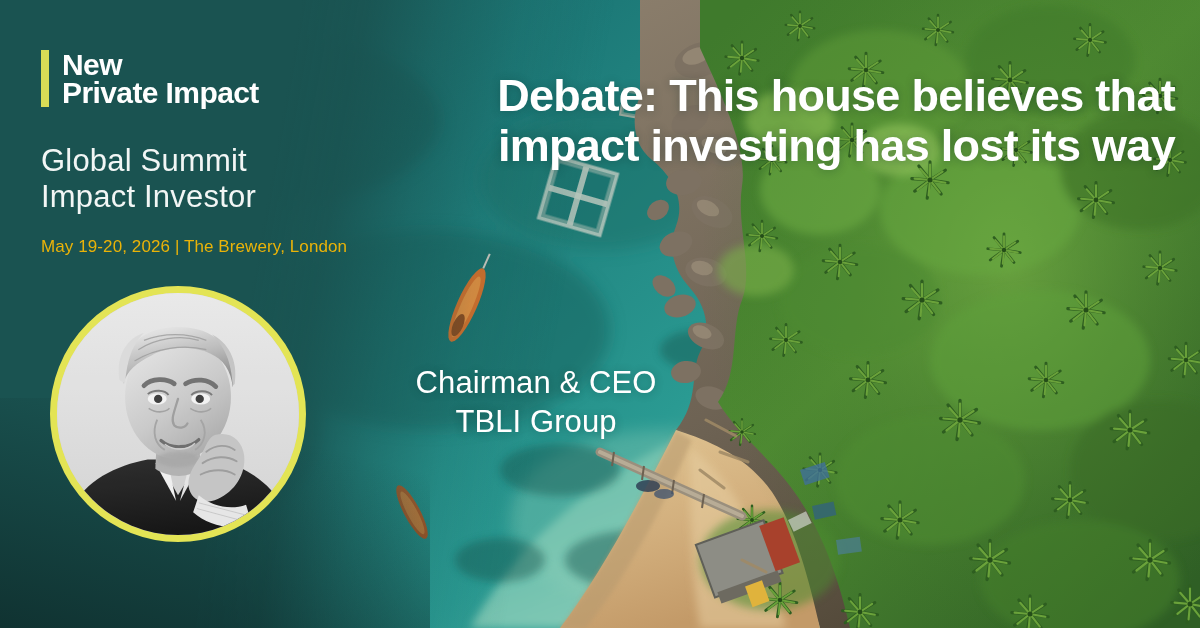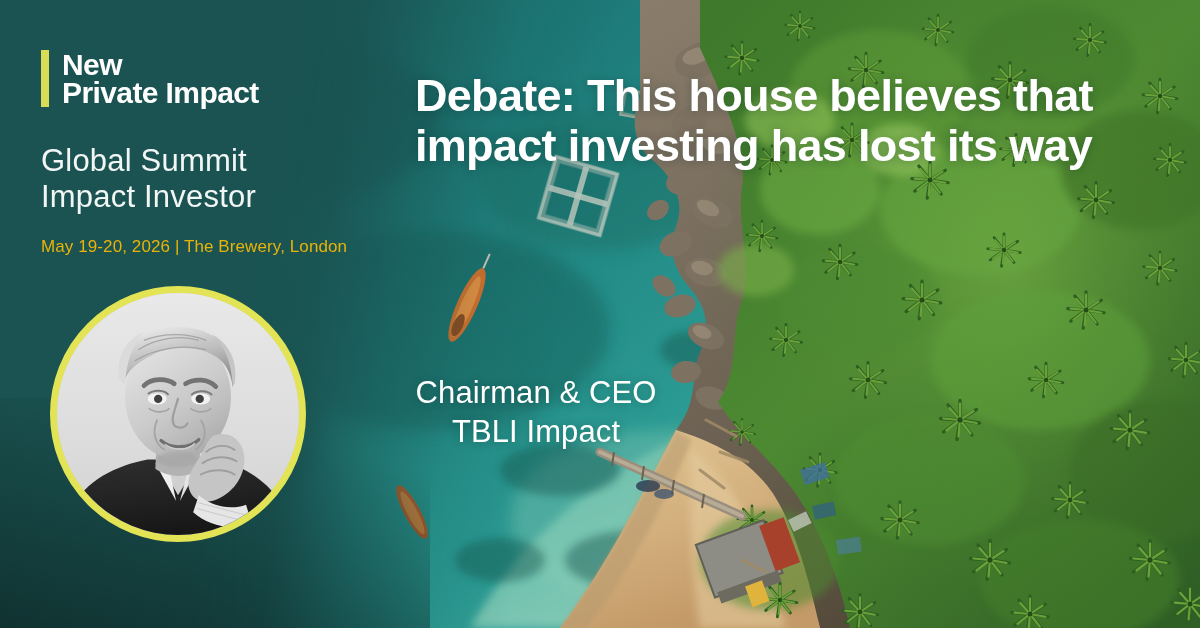--- a/index.html
+++ b/index.html
@@ -82,21 +82,21 @@
     letter-spacing: 0.1px;
     white-space: nowrap;
   }
 
   
   #headline {
     position: absolute;
     right: 25px;
     top: 71px;
     width: 760px;
-    text-align: left;
+    text-align: right;
     color: #ffffff;
     font-size: 45px;
     font-weight: bold;
     line-height: 1.12;
     letter-spacing: -0.7px;
     text-shadow: 0 1px 10px rgba(10,40,38,0.30);
   }
 
   
   #portrait {
@@ -128,21 +128,21 @@
     font-weight: bold;
     letter-spacing: -0.2px;
     line-height: 1.1;
   }
   #speaker-role, #speaker-org {
     font-size: 31px;
     font-weight: 300;
     line-height: 1.25;
     letter-spacing: 0.1px;
   }
-  #speaker-role { margin-top: 22px; }
+  #speaker-role { margin-top: 12px; }
 </style>
 </head>
 <body>
 
 <div id="banner">
 
   <svg id="photo" viewBox="0 0 1200 628" preserveAspectRatio="xMidYMid slice">
     <defs>
       <linearGradient id="waterGrad" x1="0" y1="0" x2="1" y2="0.6">
         <stop offset="0%" stop-color="#19605f"></stop>
@@ -511,16 +511,16 @@
         <path d="M150,222 L204,236"></path>
           <path d="M148,228 L200,242"></path>
       </g>
 
       <rect width="256" height="256" fill="#ffffff" opacity="0.03"></rect>
     </svg>
   </div>
 
   <div id="speaker">
     <div id="speaker-role">Chairman &amp; CEO</div>
-    <div id="speaker-org">TBLI Impact</div>
+    <div id="speaker-org">TBLI Group</div>
   </div>
 
 </div>
 
 </body></html>

